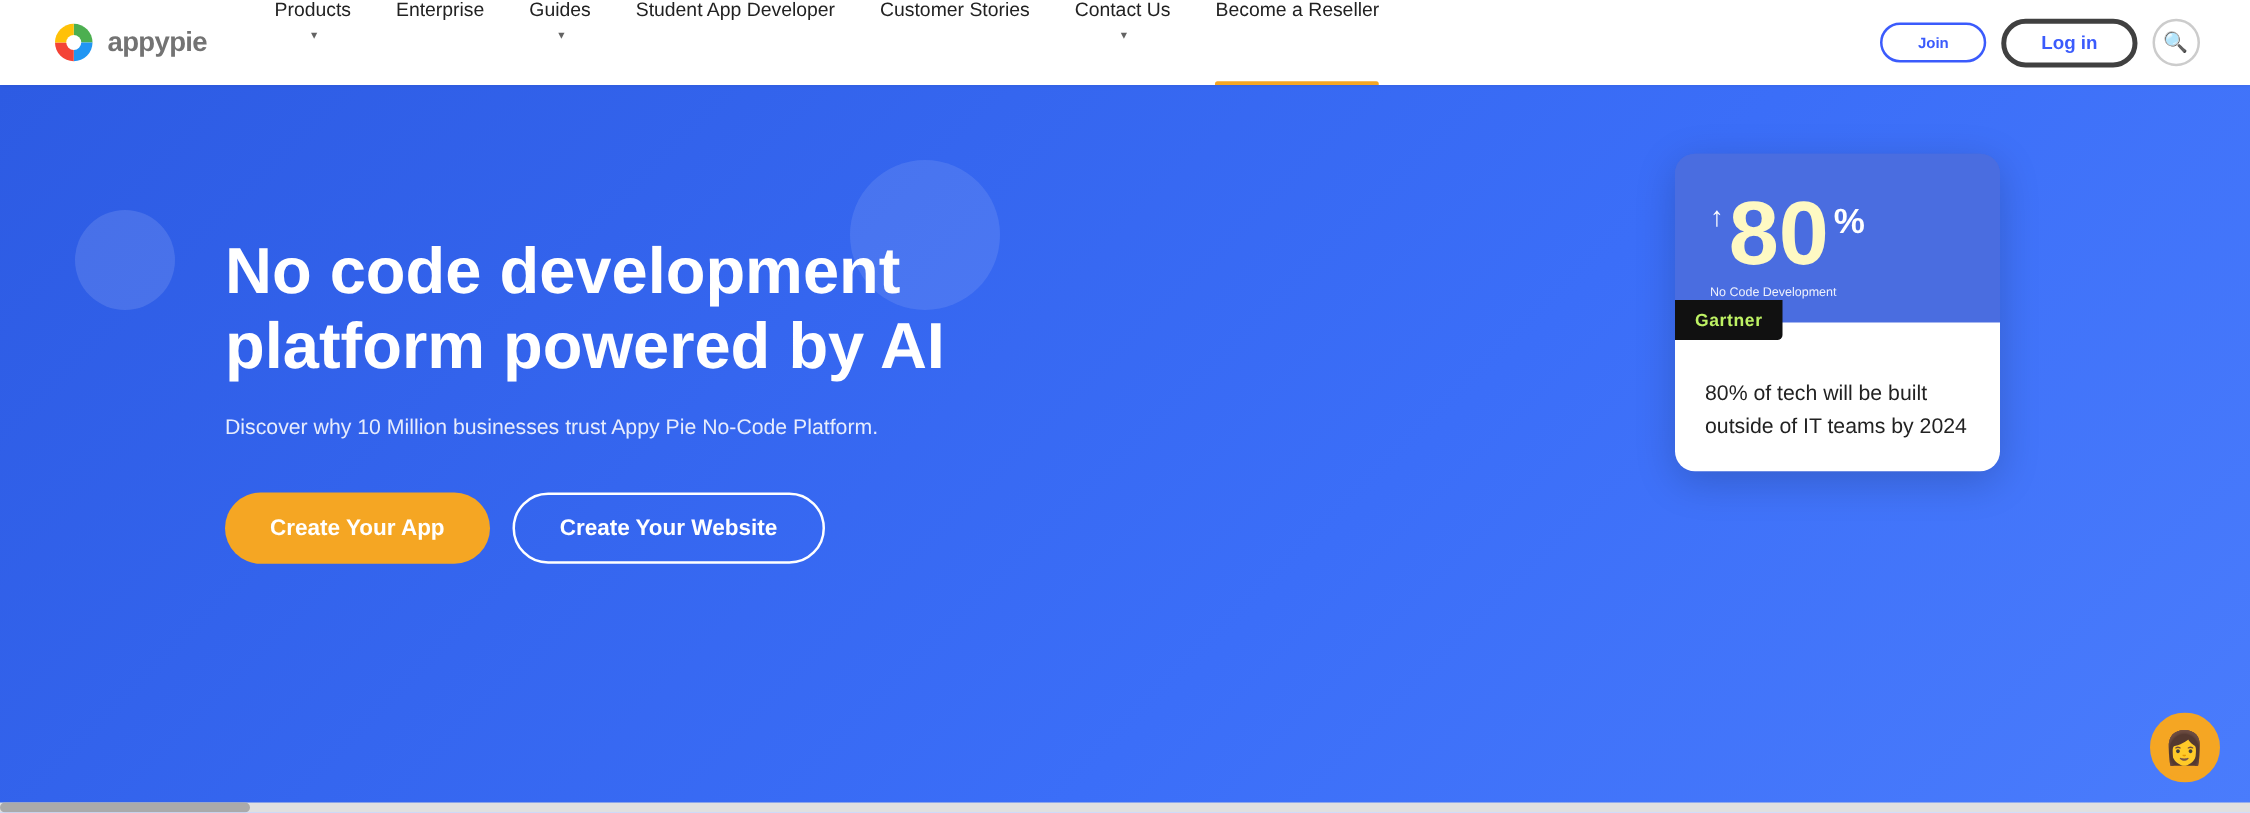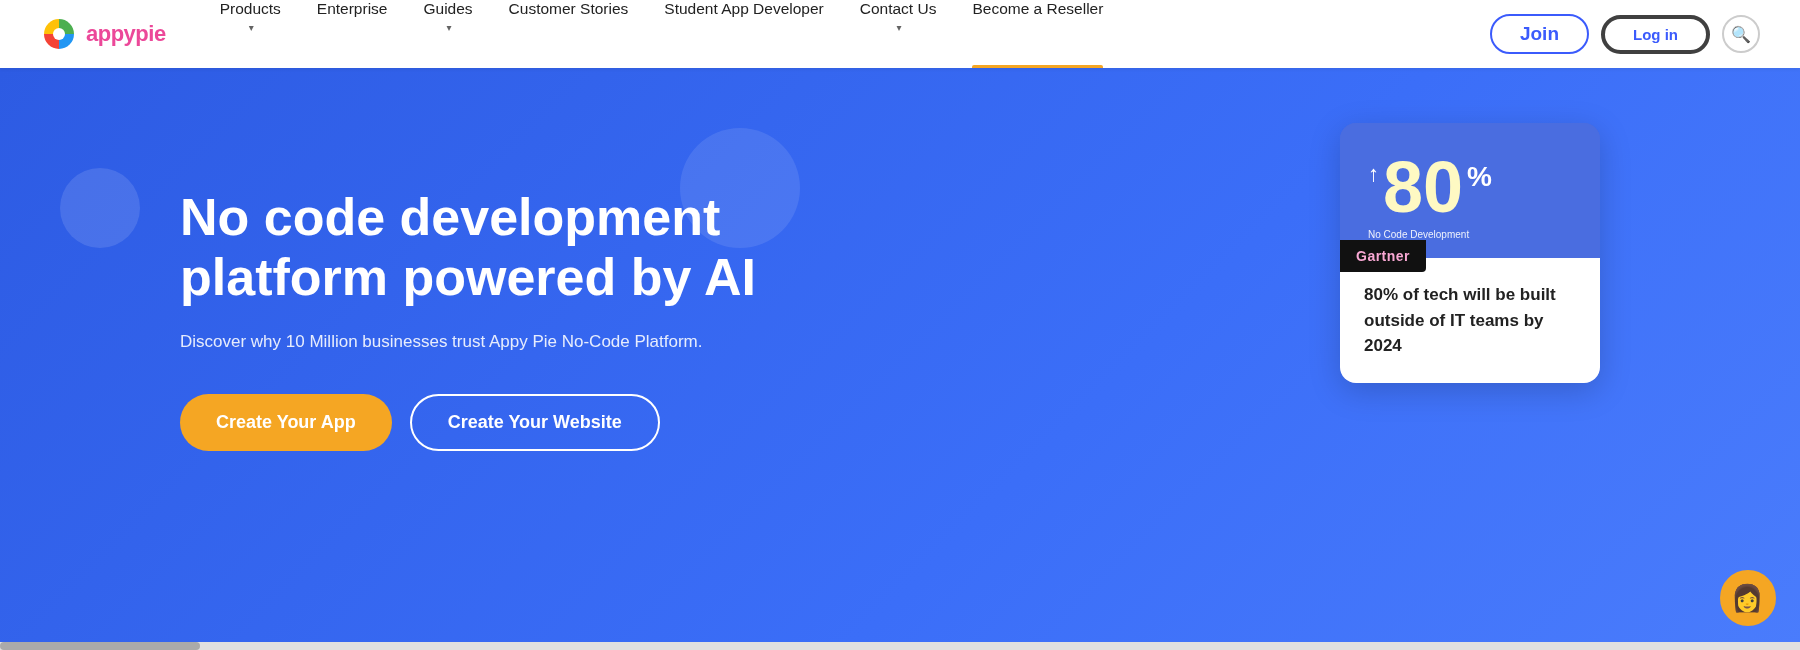--- a/index.html
+++ b/index.html
@@ -24,21 +24,21 @@
       margin-right: 36px;
       text-decoration: none;
     }
     .logo-icon {
       width: 38px;
       height: 38px;
     }
     .logo-text {
       font-size: 22px;
       font-weight: 700;
-      color: #ec4899;
+      color: #737373;
       letter-spacing: -0.5px;
     }
     .nav-links {
       display: flex;
       align-items: center;
       gap: 0;
       flex: 1;
     }
     .nav-item {
       display: flex;
@@ -78,21 +78,21 @@
       align-items: center;
       gap: 12px;
       margin-left: auto;
     }
     .btn-join {
       border: 2px solid #3b5bfc;
       color: #3b5bfc;
       background: transparent;
       border-radius: 25px;
       padding: 7px 28px;
-      font-size: 19px;
+      font-size: 12px;
       font-weight: 600;
       cursor: pointer;
     }
     .btn-login {
       border: 4px solid #404040;
       color: #3b5bfc;
       background: transparent;
       border-radius: 25px;
       padding: 7px 28px;
       font-size: 15px;
@@ -242,33 +242,33 @@
       background: #fff;
       border-radius: 0 0 16px 16px;
       padding: 20px 24px 24px 24px;
       position: relative;
     }
     .gartner-badge {
       position: absolute;
       top: -18px;
       left: 0;
       background: #111;
-      color: #f9a8d4;
+      color: #bef264;
       font-size: 14px;
       font-weight: 700;
       padding: 8px 16px;
       border-radius: 0 0 4px 0;
       letter-spacing: 0.5px;
     }
     .stat-quote {
       font-size: 17px;
       color: #222;
-      font-weight: 700;
+      font-weight: 400;
       line-height: 1.5;
-      margin-top: 4px;
+      margin-top: 24px;
     }
 
     
     .avatar-help {
       position: fixed;
       bottom: 24px;
       right: 24px;
       width: 56px;
       height: 56px;
       border-radius: 50%;
@@ -325,24 +325,24 @@
       <span class="chevron">▾</span>
     </a>
     <a class="nav-item">
       <span>Enterprise</span>
     </a>
     <a class="nav-item">
       <span>Guides</span>
       <span class="chevron">▾</span>
     </a>
     <a class="nav-item">
+      <span>Student App Developer</span>
+    </a>
+    <a class="nav-item">
       <span>Customer Stories</span>
-    </a>
-    <a class="nav-item">
-      <span>Student App Developer</span>
     </a>
     <a class="nav-item">
       <span>Contact Us</span>
       <span class="chevron">▾</span>
     </a>
     <a class="nav-item active">
       <span>Become a Reseller</span>
     </a>
   </div>
 

